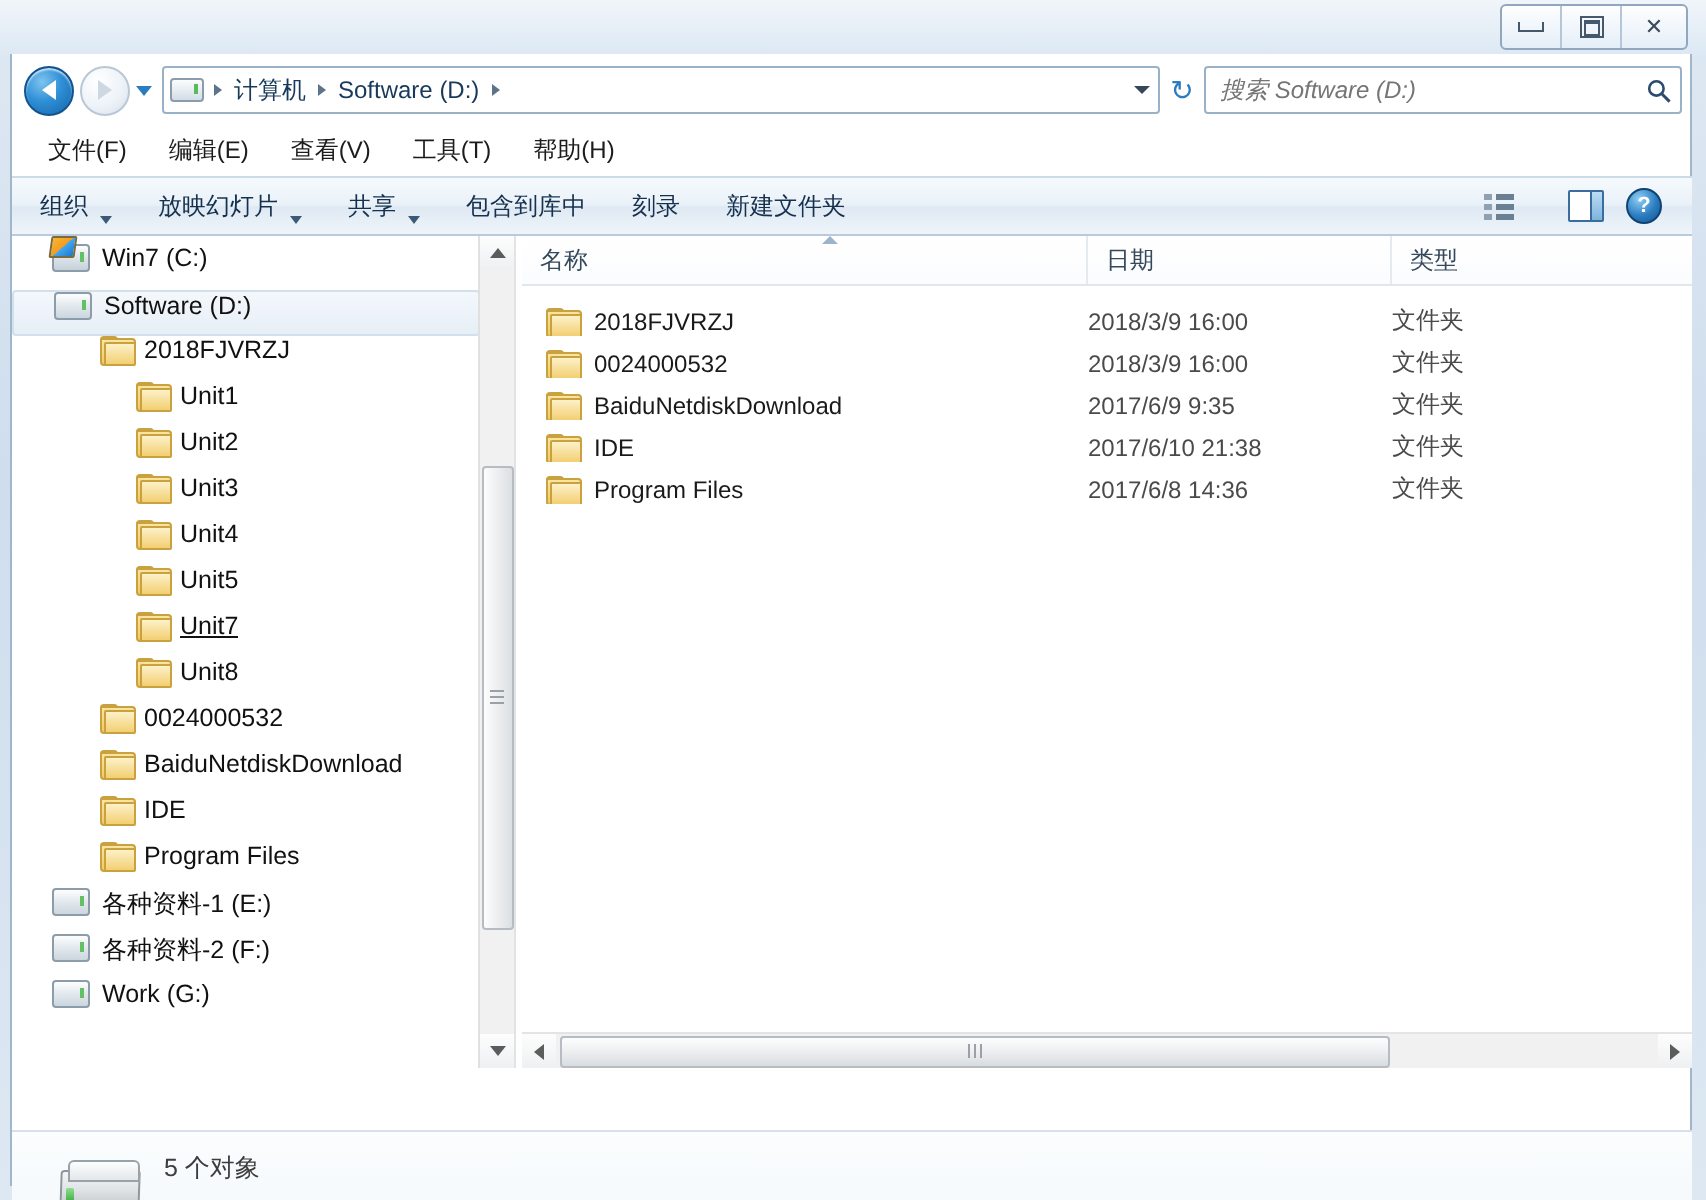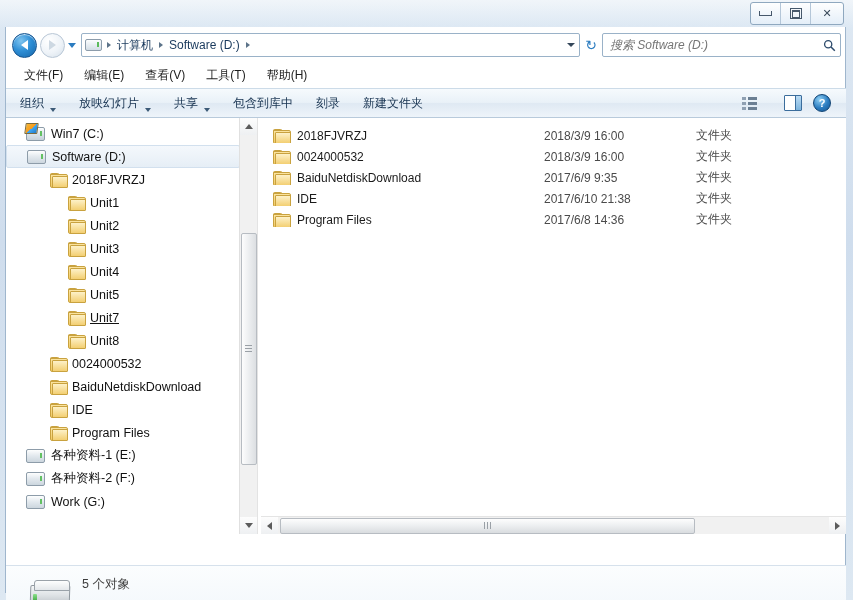--- a/index.html
+++ b/index.html
@@ -331,21 +331,21 @@
   }
   .tree {
     position: absolute;
     left: 0; top: 0; right: 17px; bottom: 0;
     overflow: hidden;
     padding-top: 4px;
   }
   .tree-row {
     height: 23px;
     display: flex;
-    align-items: center;
+    align-items: flex-start;
     font-size: 12.5px;
     color: #111;
     cursor: default;
     box-sizing: border-box;
     padding-right: 4px;
   }
   .tree-row.selected {
     background: linear-gradient(180deg, #f4f8fc 0%, #e6eef6 100%);
     border: 1px solid #d2e0ee;
     border-radius: 2px;
@@ -883,20 +883,26 @@
         <div class="v-thumb"></div>
         <div class="v-arrow down">
           <span class="tri-dn"></span>
         </div>
       </div>
     </div>
 
     <div class="splitter"></div>
 
     <div class="filepane">
+      <div class="col-header">
+        <div class="col name">名称</div>
+        <div class="col date">日期</div>
+        <div class="col type">类型</div>
+        <span class="sort-arrow"></span>
+      </div>
       <div class="rows" id="rows-host">
           <div class="file-row">
             <div class="fr-name">
               <span class="ico-folder">
                 <span class="tab"></span>
                 <span class="back"></span>
                 <span class="front"></span>
               </span>
               <span>2018FJVRZJ</span>
             </div>

